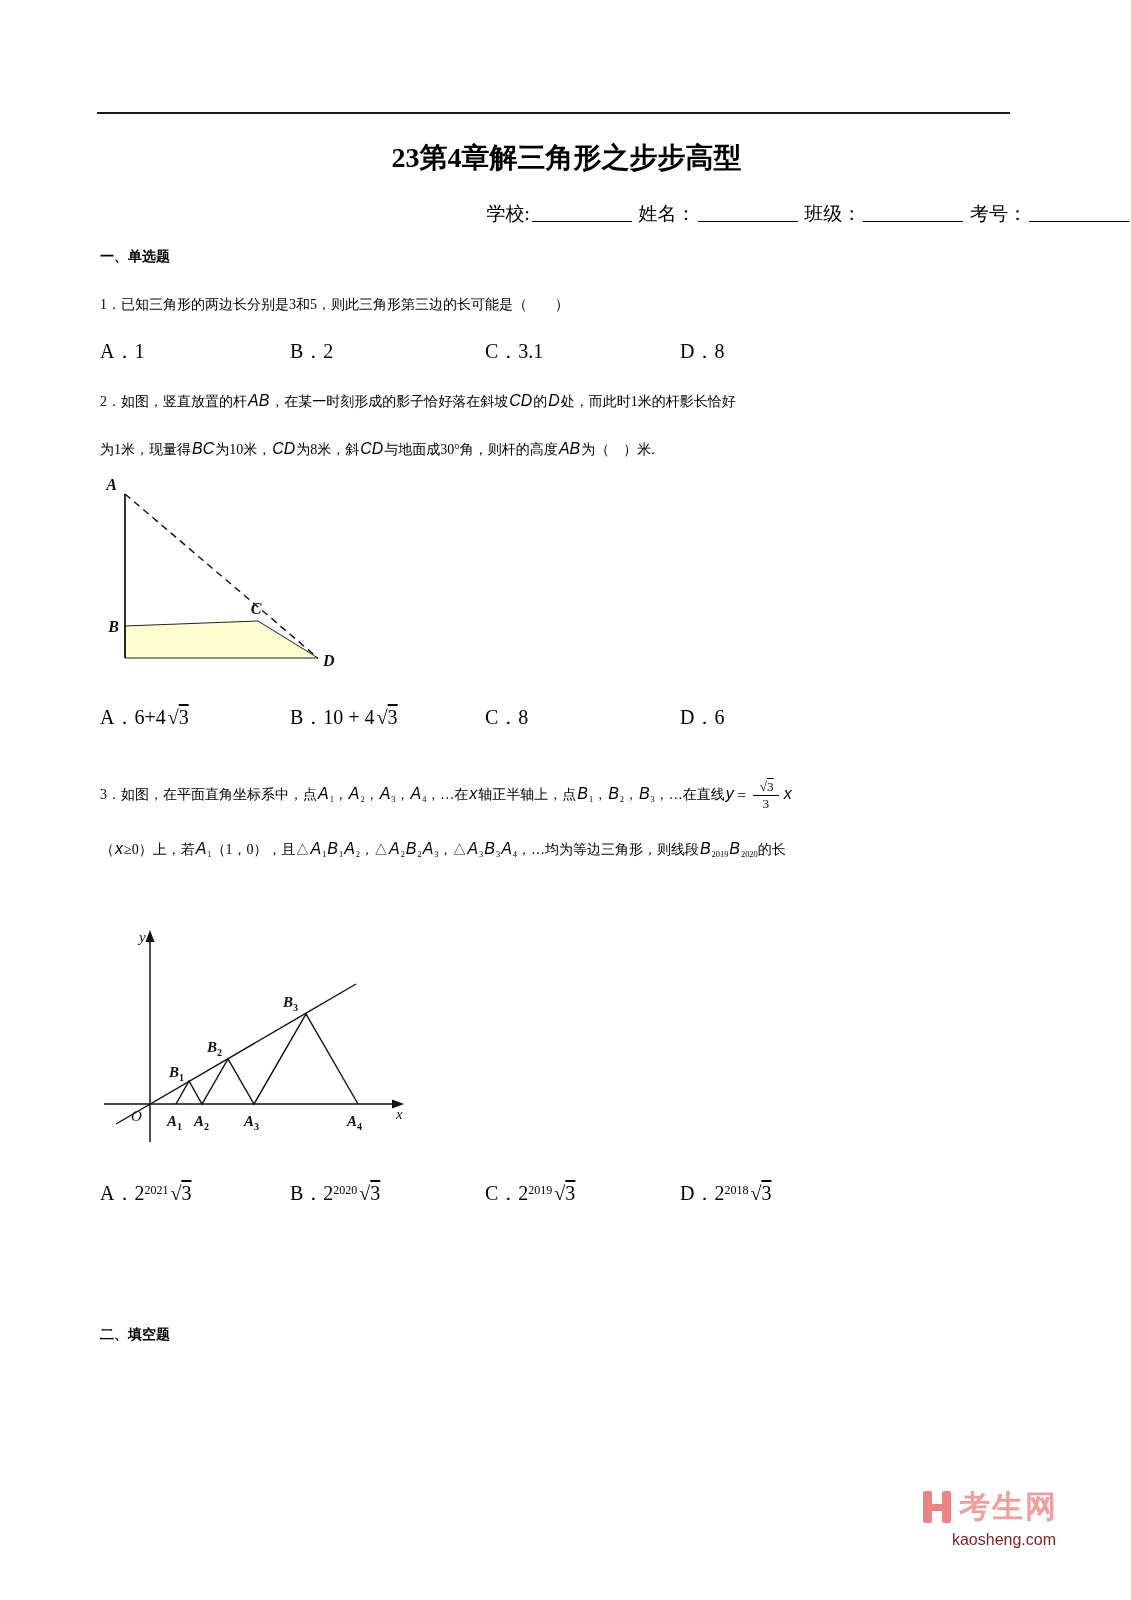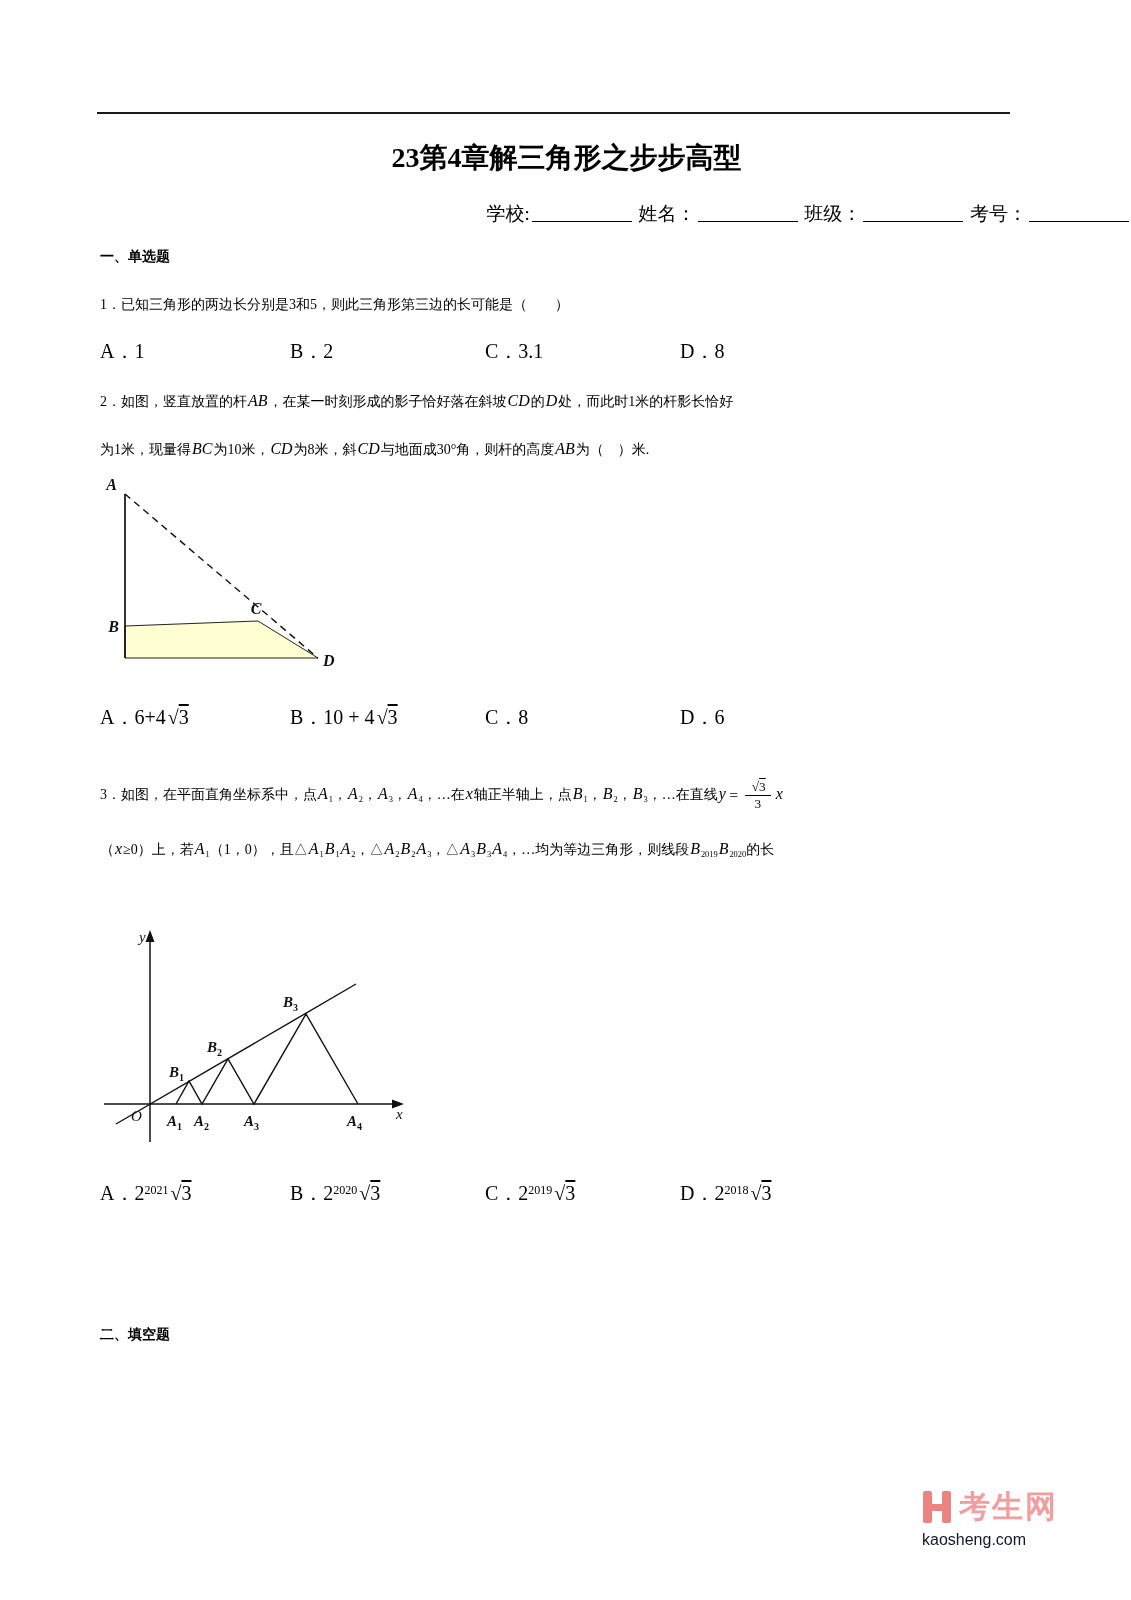--- a/index.html
+++ b/index.html
@@ -11,41 +11,41 @@
   .abs{position:absolute}
   .topline{left:97px;top:112px;width:913px;height:2px;background:#1a1a1a}
   .title{left:0;top:138px;width:100%;text-align:center;font-weight:700;font-size:28px;margin:1px}
   .hline{left:0;top:201px;width:100%;text-align:right;font-size:19px}
   .blank{display:inline-block;width:100px;height:19px;border-bottom:1.6px solid #000;vertical-align:-2px;margin:0 2px}
   .sec{font-weight:700;font-size:14px}
   .qtext{font-size:14px}
   .line{line-height:47px;white-space:nowrap}
   .line-tall{line-height:60px;white-space:nowrap}
   .m{font-family:"Liberation Serif",serif}
-  .var{font-family:Liberation Serif, serif;font-style:italic;font-size:1.14em;padding:0 1px}
+  .var{font-family:Liberation Sans, sans-serif;font-style:italic;font-size:1.14em;padding:0 1px}
   sub{font-size:0.6em;font-style:normal;vertical-align:-0.3em;line-height:0}
   sup{font-size:0.6em;vertical-align:0.5em;line-height:0}
   .sqrt{white-space:nowrap;padding-left:2px}
   .rad{text-decoration:overline}
   .frac{display:inline-block;vertical-align:middle;text-align:center;line-height:1.1;margin:0 4px;font-size:0.95em}
   .frac .num{display:block;border-bottom:1.3px solid #000;padding:0 5px 1px}
   .frac .den{display:block;padding-top:1px}
   .opt-row{display:flex;font-size:20px;align-items:flex-end}
   .opt-row .c1{width:190px}
   .opt-row .c2{width:195px}
   .opt-row .c3{width:195px}
   .opt-row .c4{flex:1}
   .flabel{font-family:"Liberation Serif",serif;font-style:italic;font-weight:700;font-size:16px;fill:#111}
   .flabel2{font-family:"Liberation Serif",serif;font-style:italic;font-size:15px;fill:#111}
   .fpt{font-weight:700}
   .fsub{font-style:normal;font-size:10px}
   .watermark{left:922px;top:1486px}
   .wm-row{display:flex;align-items:center;gap:7px}
   .wm-name{font-size:31px;font-weight:700;color:#f09e9e;letter-spacing:2px;font-family:Liberation Sans, sans-serif}
-  .wm-domain{font-size:16px;color:#0f172a;text-align:left;margin-top:3px;padding-right:2px;font-family:"Liberation Sans",sans-serif}
+  .wm-domain{font-size:16px;color:#7f1d1d;text-align:right;margin-top:3px;padding-right:2px;font-family:"Liberation Sans",sans-serif}
 </style>
 </head>
 <body>
 
 <div class="abs topline"></div>
 
 <h1 class="abs title">23第4章解三角形之步步高型</h1>
 
 <div class="abs hline">
   <span>学校:</span><span class="blank"></span>

